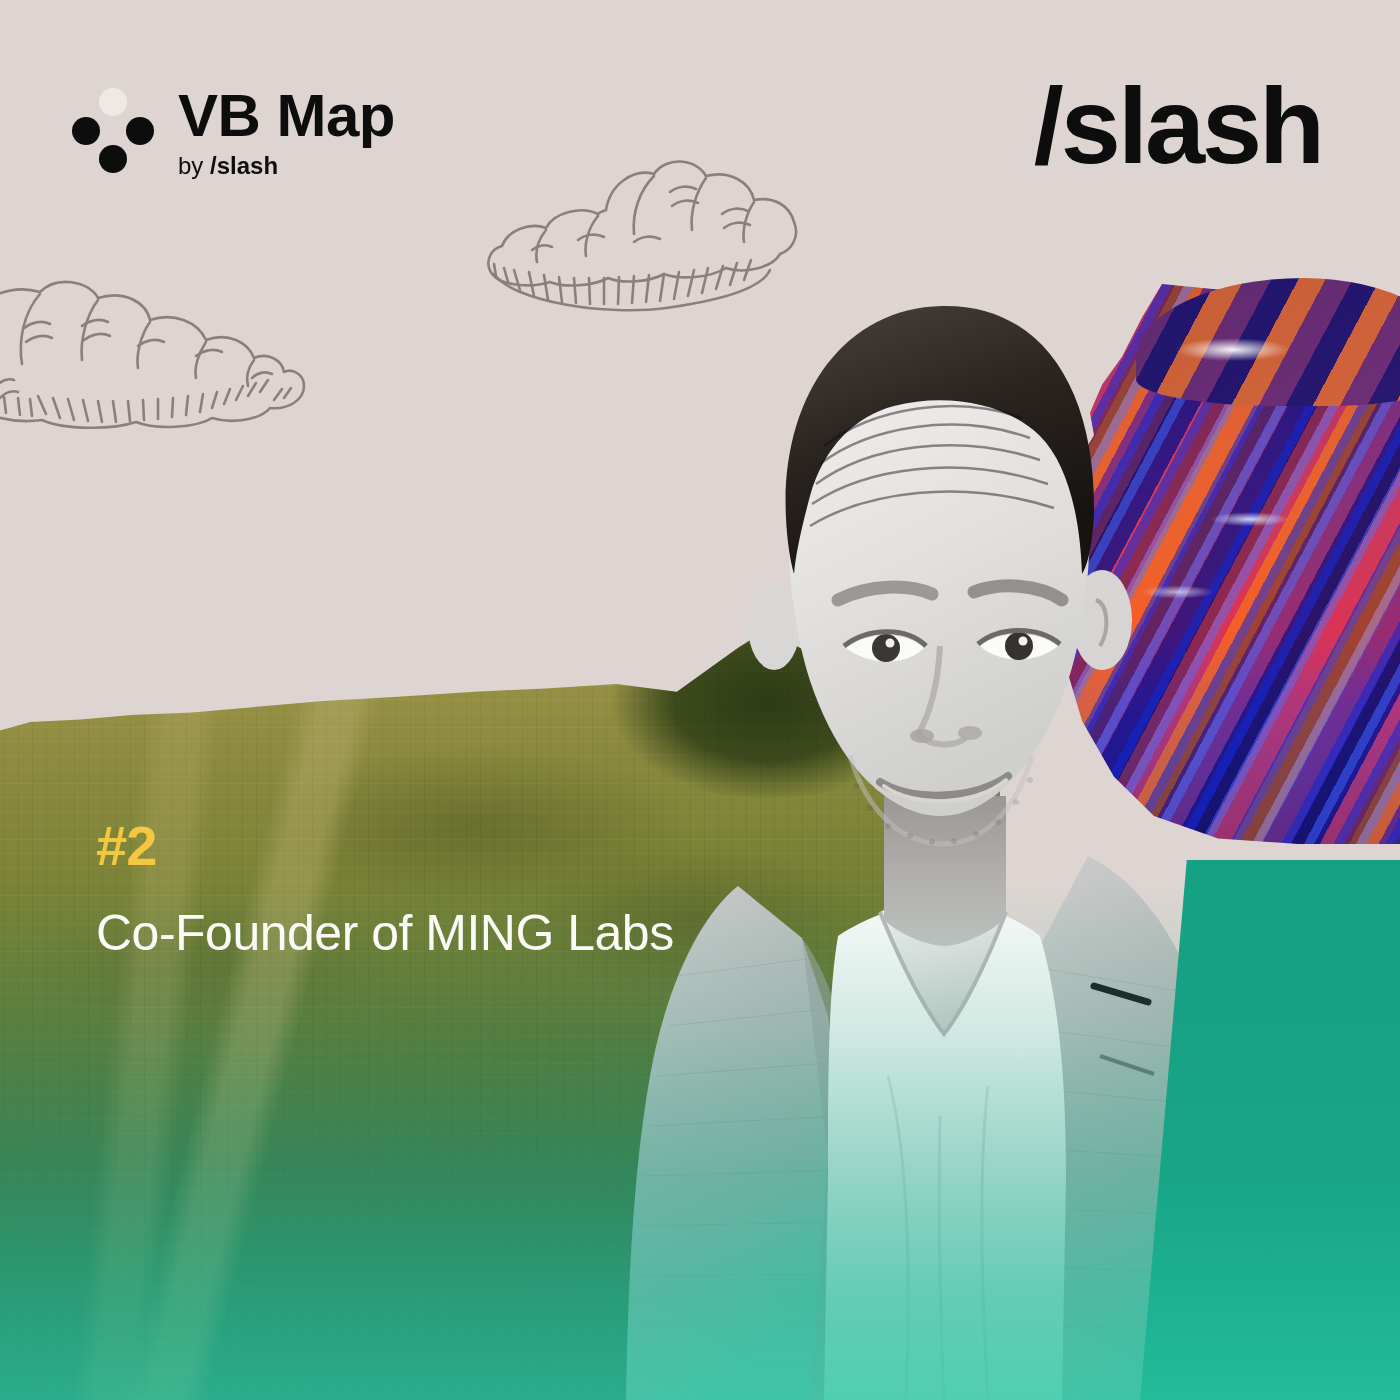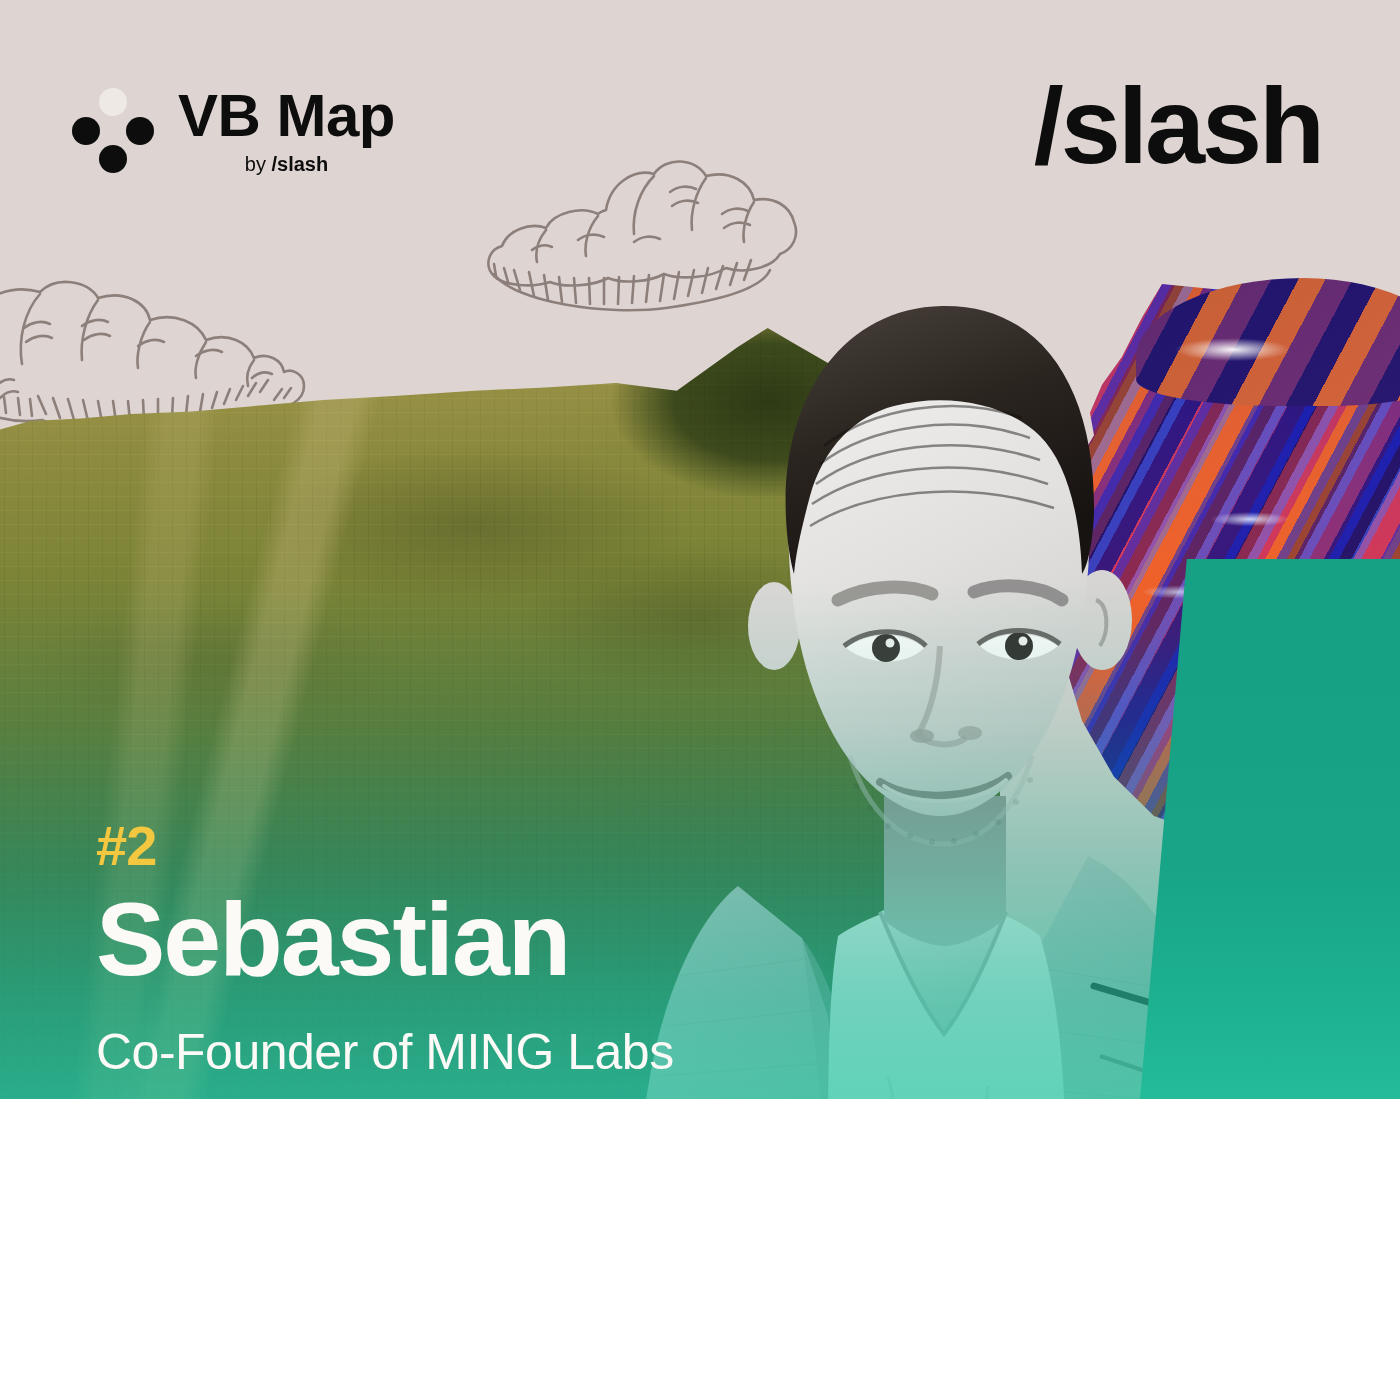--- a/index.html
+++ b/index.html
@@ -5,21 +5,21 @@
   html, body {
     margin: 0;
     padding: 0;
     background: #ffffff;
   }
   * { box-sizing: border-box; }
 
   .poster {
     position: relative;
     width: 1400px;
-    height: 1099px;
+    height: 1400px;
     overflow: hidden;
     background: #ded5d2;
     font-family: "Liberation Sans", sans-serif;
   }
 
   
   .bg-base {
     position: absolute;
     inset: 0;
     background: #ded5d2;
@@ -218,22 +218,22 @@
   .vb-title {
     font-size: 60px;
     font-weight: 700;
     letter-spacing: -0.5px;
     color: #0d0d0d;
     line-height: 1;
     white-space: nowrap;
   }
   .vb-sub {
     margin-top: 8px;
-    text-align: center;
-    font-size: 20px;
+    text-align: left;
+    font-size: 24px;
     color: #0d0d0d;
     line-height: 1;
     white-space: nowrap;
   }
   .vb-sub .slash-bold { font-weight: 700; }
 
   .slash-logo {
     position: absolute;
     right: 78px;
     top: 72px;
@@ -556,17 +556,16 @@
     <div class="vb-words">
       <div class="vb-title">VB Map</div>
       <div class="vb-sub"><span>by </span><span class="slash-bold">/slash</span></div>
     </div>
   </div>
 
   <div class="slash-logo">/slash</div>
 
   <div class="text-block">
     <div class="episode-num">#2</div>
-    <div class="name-line">Sebastian</div>
     <div class="role">Co-Founder of MING Labs</div>
   </div>
 
 </div>
 
 </body></html>

